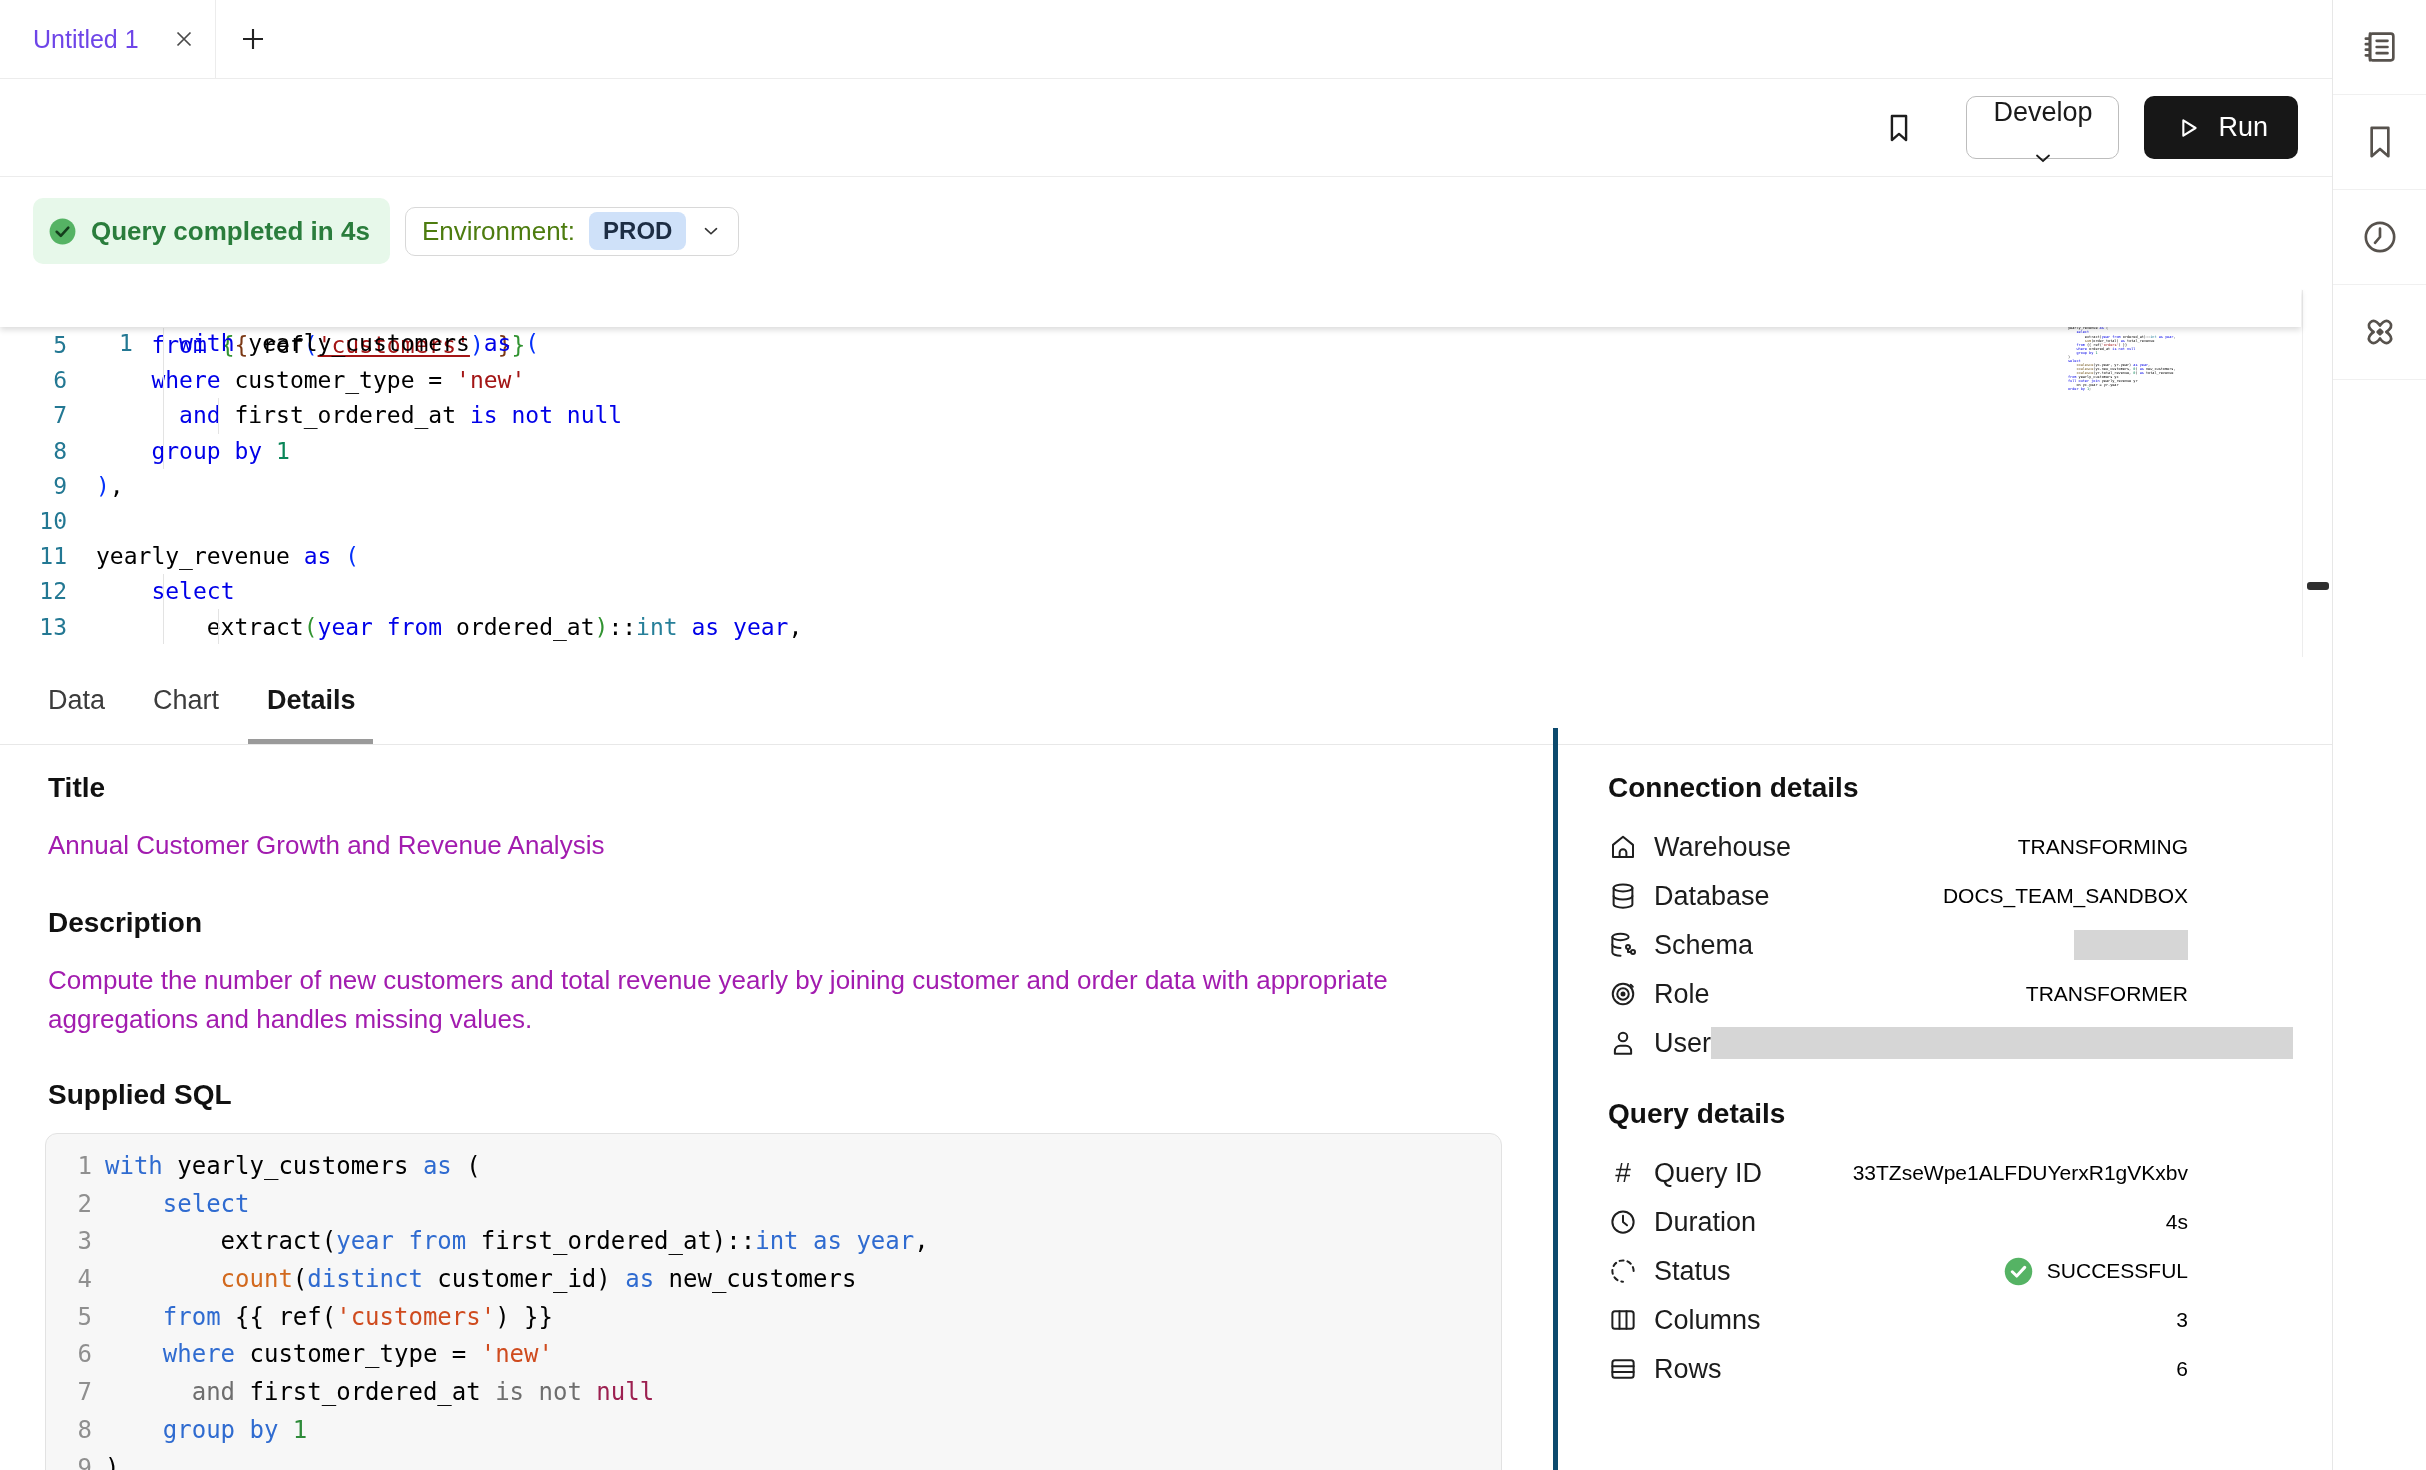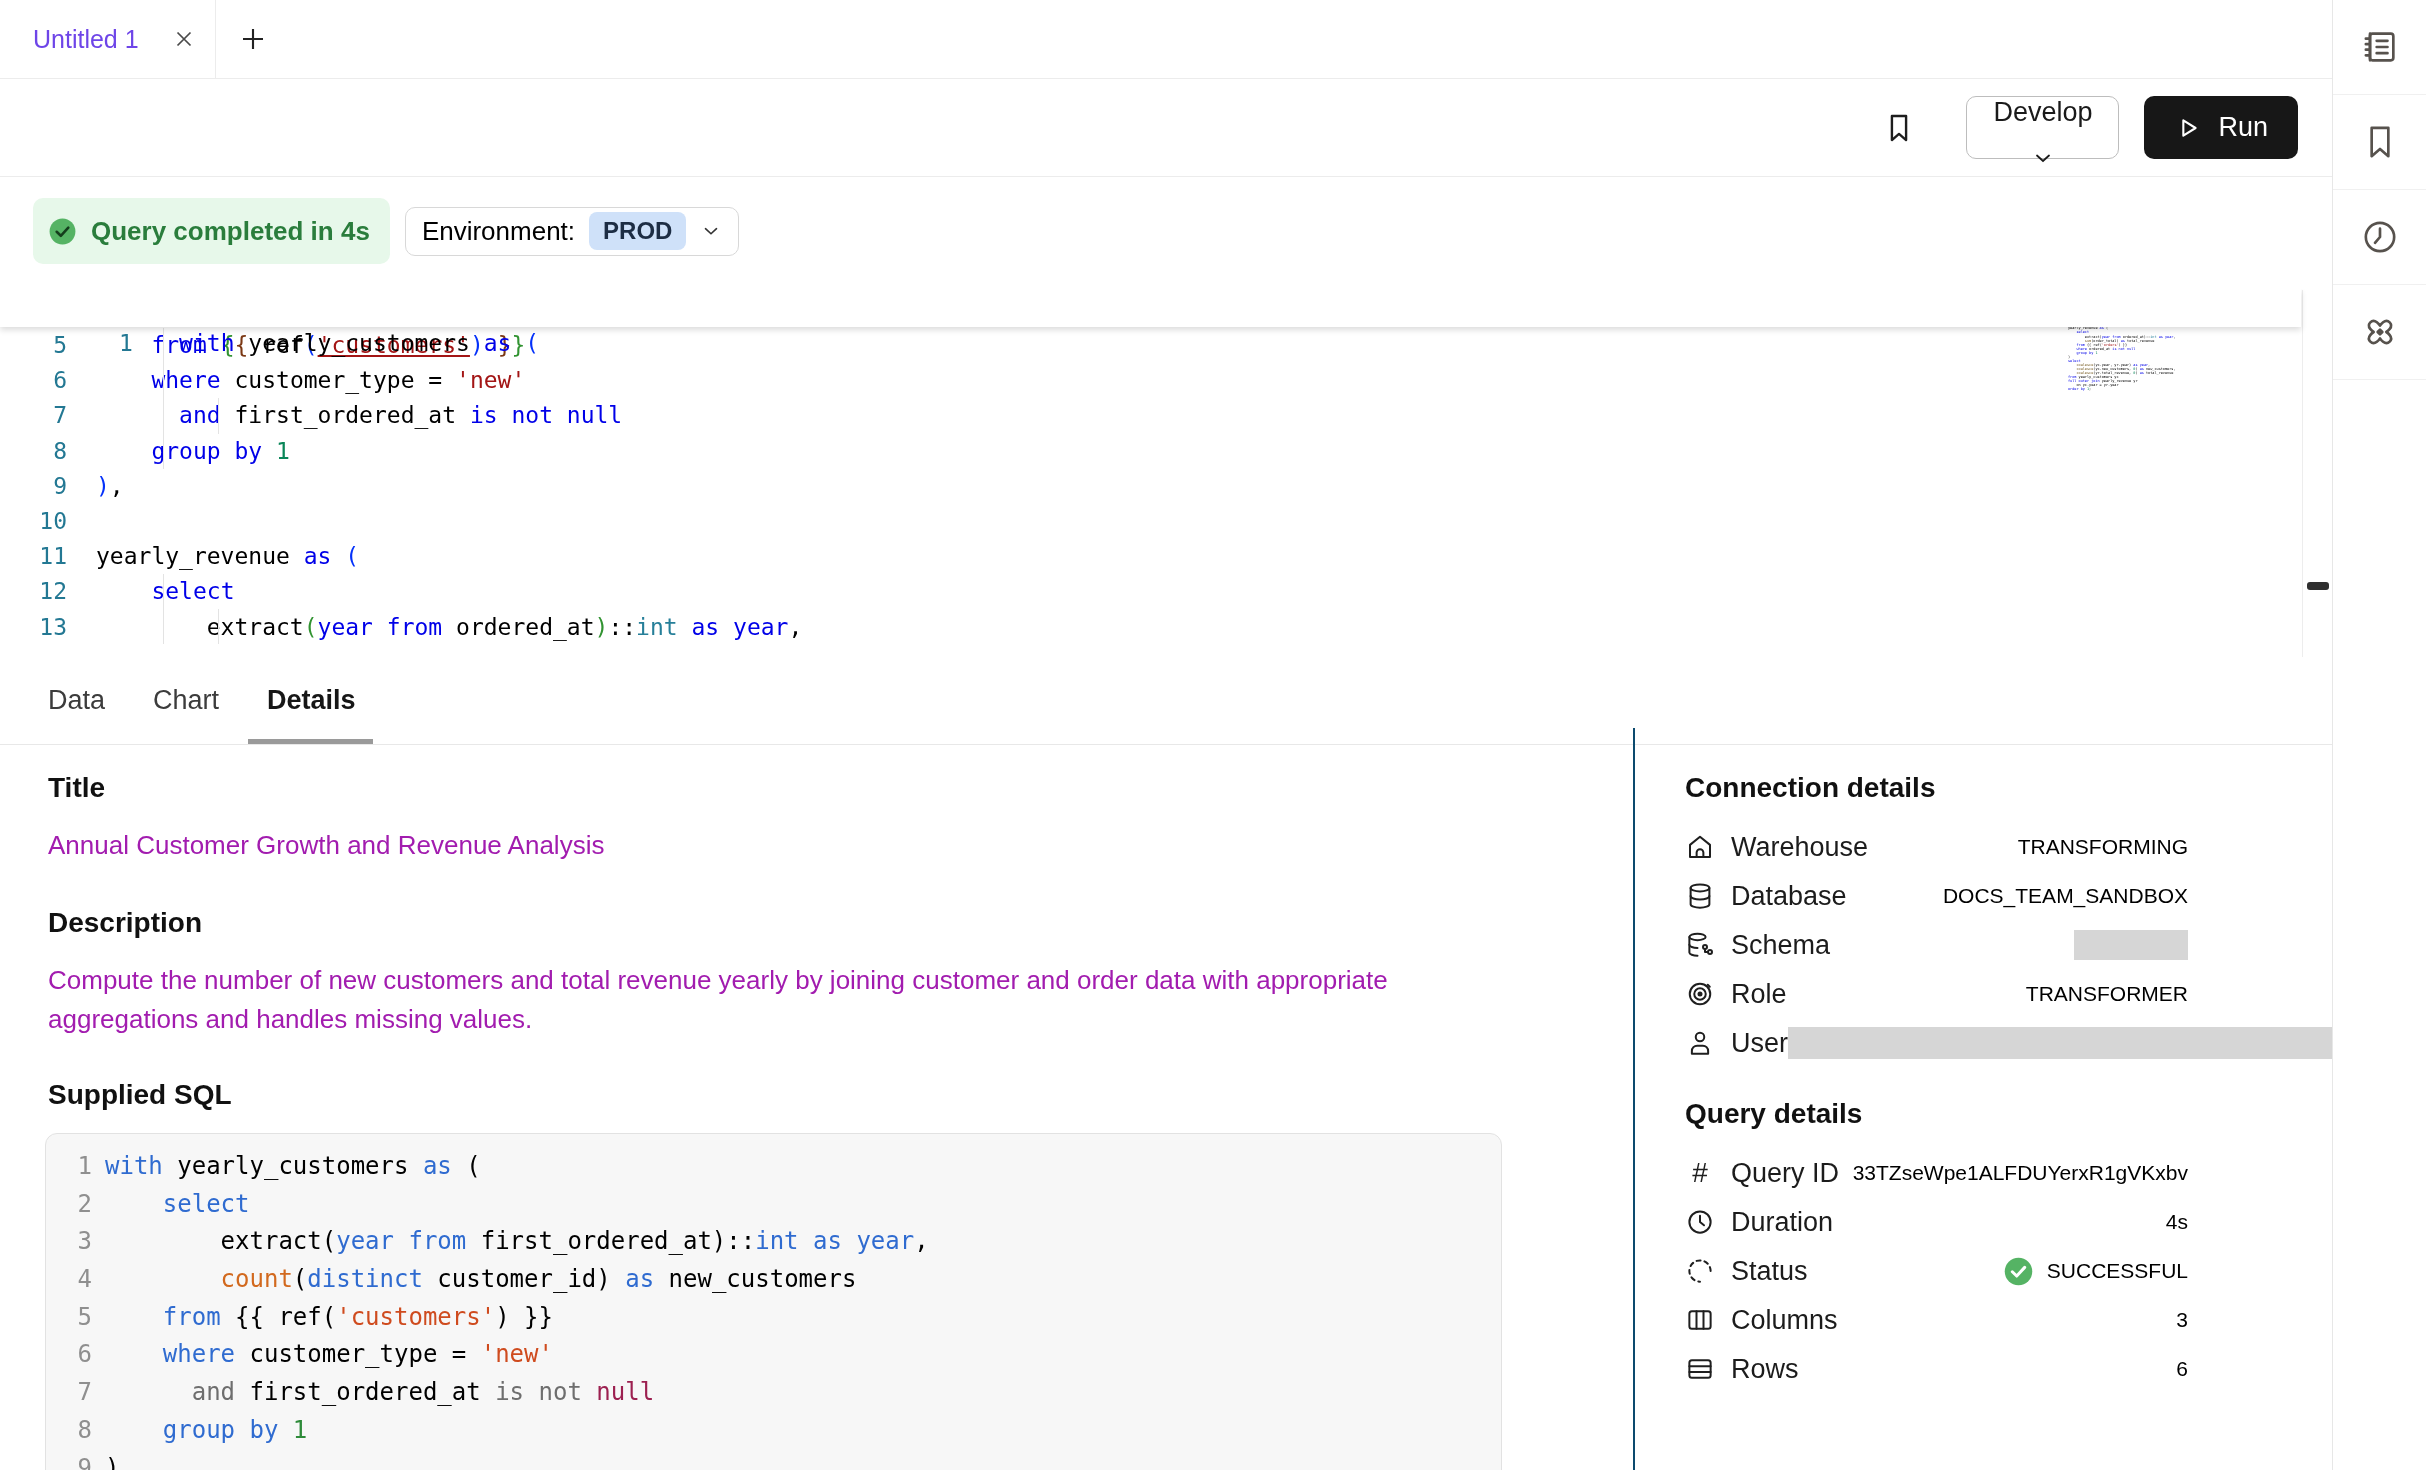--- a/index.html
+++ b/index.html
@@ -33,21 +33,21 @@
                  color:#1a1a1a; margin-right:25px; cursor:pointer;flex-direction:column; }
   .run-btn { height:63px; padding:0 30px; border:none; border-radius:10px; background:#171717;
              color:#fff; display:flex; align-items:center; gap:16px; font-size:27px; cursor:pointer; }
 
   .status-row { display:flex; align-items:center; margin:21px 0 0 33px; gap:15px; }
   .query-badge { height:66px; background:#e7f8ea; border-radius:10px; display:flex;
                  align-items:center; gap:13px; padding:0 20px 0 14px;
                  color:#2a7d3c; font-size:26px; font-weight:600; }
   .env-select { height:49px; border:1px solid #d8d8d8; border-radius:10px; background:#fff;
                 display:flex; align-items:center; gap:14px; padding:0 16px; cursor:pointer; }
-  .env-label { font-size:26px; color:#000000; }
+  .env-label { font-size:26px; color:#4d7c0f; }
   .env-pill { background:#cfe1f9; color:#1d2d44; font-size:24px; font-weight:600;
               border-radius:8px; padding:5px 14px; }
 
   
   .editor { position:relative; margin-top:25px; height:368px; overflow:hidden;
             font-family:"DejaVu Sans Mono","Liberation Mono",monospace; font-size:23px; }
   .code-row { height:35.2px; line-height:35.2px; white-space:pre; }
   .ln { display:inline-block; width:67px; text-align:right; color:#237893; }
   .code-text { margin-left:29px; }
   .sticky-line { position:absolute; top:0; left:0; right:31px; height:38px; line-height:36px;
@@ -89,22 +89,22 @@
   .sec-h { font-size:28px; font-weight:700; color:#111; margin-bottom:22px; }
   .sec-text { font-size:26px; color:#a21caf; line-height:39px; }
   .title-text { margin-bottom:42px; }
   .desc-text { width:1420px; margin-bottom:40px; }
   .sql-box { margin-left:-3px; width:1457px; border:1px solid #e2e2e2; border-radius:12px;
              background:#f7f7f7; padding:14px 0 20px 6px; overflow:hidden;
              font-family:"DejaVu Sans Mono","Liberation Mono",monospace; font-size:24px; }
   .sq-row { height:37.7px; line-height:37.7px; white-space:pre; }
   .sq-ln { display:inline-block; width:40px; text-align:right; color:#8f8f8f; margin-right:13px; }
 
-  .right-col { position:absolute; left:1633px; top:0; right:0; height:100%;
-               border-left:2px solid #0c4a6e; padding:44px 50px 0 50px; }
+  .right-col { position:absolute; left:1553px; top:0; right:0; height:100%;
+               border-left:5px solid #0c4a6e; padding:44px 50px 0 50px; }
   .panel-h { font-size:28px; font-weight:700; color:#111; margin-bottom:26px; }
   .d-row { display:flex; align-items:center; margin-bottom:15px; height:34px; }
   .d-row .d-icon { width:30px; height:30px; color:#1f1f1f; margin-right:16px; flex:0 0 auto; }
   .d-label { font-size:27px; color:#1c1c1c; }
   .d-value { margin-left:auto; font-size:21px; color:#000000; display:flex; align-items:center; gap:12px; }
   .redact { background:#d6d6d6; }
   .redact.sm { width:114px; height:30px; }
   .redact.lg { width:582px; height:32px; }
   .qd-head { margin-top:38px; }
   .hash-glyph { font-size:28px; color:#1f1f1f; width:30px; text-align:center; line-height:30px; }

